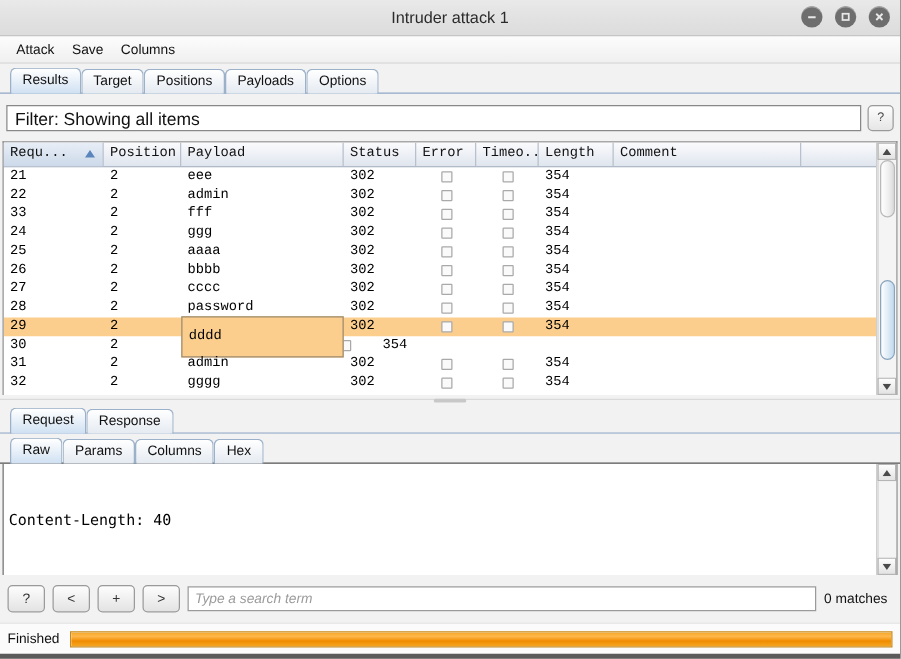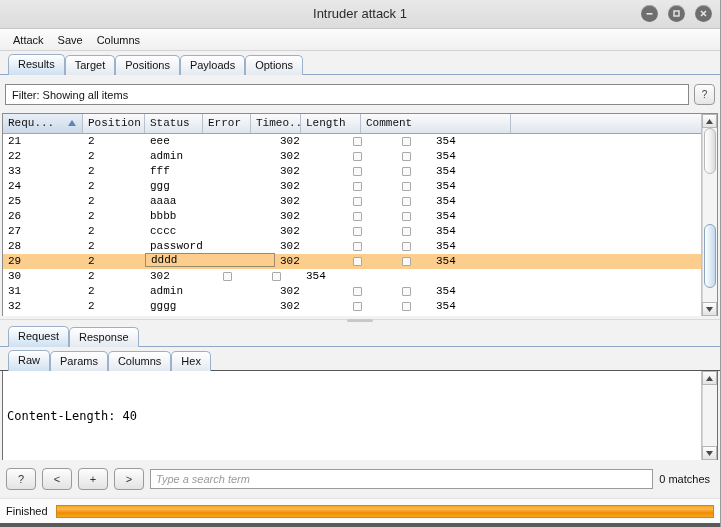--- a/index.html
+++ b/index.html
@@ -37,21 +37,21 @@
   .tab{height:19px;line-height:18px;padding:0 9px;margin-right:0;font-size:11px;
     border:1px solid #9bb0c9;border-bottom:none;border-radius:5px 5px 0 0;
     background:linear-gradient(to bottom,#ffffff,#e4eaf1);color:#111;cursor:pointer;
     position:relative;z-index:1;}
   .tab.active{background:linear-gradient(to bottom,#ffffff,#cfe0f2);z-index:3;height:20px;line-height:19px;}
 
   
   .filterwrap{flex:0 0 30px;display:flex;align-items:center;padding:4px 5px 4px 5px;gap:5px;
     background:#f2f2f2;}
   .filterbar{flex:1;height:21px;line-height:21px;background:#fff;border:1px solid #888;
-    padding:0 6px;font-size:11px;color:#111;box-sizing:border-box;cursor:pointer;}
+    padding:0 6px;font-size:14px;color:#111;box-sizing:border-box;cursor:pointer;}
   .helpbtn{width:19px;height:19px;border:1px solid #9a9a9a;border-radius:4px;
     background:linear-gradient(to bottom,#fdfdfd,#e6e6e6);font-size:10px;color:#444;
     display:flex;align-items:center;justify-content:center;cursor:pointer;}
 
   
   .tablezone{flex:0 0 203px;display:flex;background:#fff;
     border-top:1px solid #8c8c8c;border-left:1px solid #8c8c8c;border-right:1px solid #8c8c8c;
     margin:0 2px;box-sizing:border-box;position:relative;overflow:hidden;}
   .tablemain{flex:1;display:flex;flex-direction:column;min-width:0;overflow:hidden;font-family:Liberation Mono, monospace;}
   .thead{display:flex;height:19px;flex:0 0 19px;
@@ -67,21 +67,21 @@
   .tbody{flex:1;overflow:hidden;background:#fff;}
   .trow{display:flex;height:15px;line-height:15px;box-sizing:border-box;cursor:pointer;}
   .trow.sel{background:#fbce8e;}
   .td{font-size:11px;padding:0 5px;box-sizing:border-box;overflow:hidden;white-space:nowrap;
       display:flex;align-items:center;}
   .td.center{justify-content:center;}
   .cbx{width:9px;height:9px;border:1px solid #a9a9a9;background:#fafafa;
        border-radius:1px;box-sizing:border-box;cursor:pointer;}
   .payload-cell{position:relative;}
   .trow.sel .payload-cell{border:1px solid #9c8a6d;background:#fbce8e;
-    margin:-1px 0;height:14px;box-sizing:border-box;}
+    margin:-1px 0;height:33px;box-sizing:border-box;}
 
   
   .vsb{flex:0 0 15px;width:15px;background:#f0f0f0;border-left:1px solid #c3c3c3;
        display:flex;flex-direction:column;position:relative;}
   .sb-arrow{height:14px;flex:0 0 14px;display:flex;align-items:center;justify-content:center;
     background:linear-gradient(to bottom,#fdfdfd,#e3e3e3);border:1px solid #b5b5b5;
     box-sizing:border-box;cursor:pointer;}
   .sb-track{flex:1;position:relative;background:#f4f4f4;border-left:1px solid #d6d6d6;}
   .sb-thumb{position:absolute;left:1px;right:1px;border-radius:7px;
     background:linear-gradient(to right,#ffffff,#dbe9f6 60%,#c2d9ee);
@@ -175,20 +175,21 @@
   <div class="filterwrap">
     <div class="filterbar">Filter:  Showing all items</div>
     <div class="helpbtn">?</div>
   </div>
 
   <div class="tablezone">
     <div class="tablemain">
       <div class="thead" id="thead">
           <div class="th sorted" style="width: 80px; flex: 0 0 80px;"><span>Requ...</span><span class="sortarrow"></span></div>
           <div class="th" style="width: 62px; flex: 0 0 62px;"><span>Position</span></div>
+          <div class="th" style="width: 130px; flex: 0 0 130px;"><span>Payload</span></div>
           <div class="th" style="width: 58px; flex: 0 0 58px;"><span>Status</span></div>
           <div class="th" style="width: 48px; flex: 0 0 48px;"><span>Error</span></div>
           <div class="th" style="width: 50px; flex: 0 0 50px;"><span>Timeo...</span></div>
           <div class="th" style="width: 60px; flex: 0 0 60px;"><span>Length</span></div>
           <div class="th" style="width: 150px; flex: 0 0 150px;"><span>Comment</span></div>
         </div>
       <div class="tbody" id="tbody">
           <div class="trow">
             <div class="td" style="width: 80px; flex: 0 0 80px;">21</div>
             <div class="td" style="width: 62px; flex: 0 0 62px;">2</div>

